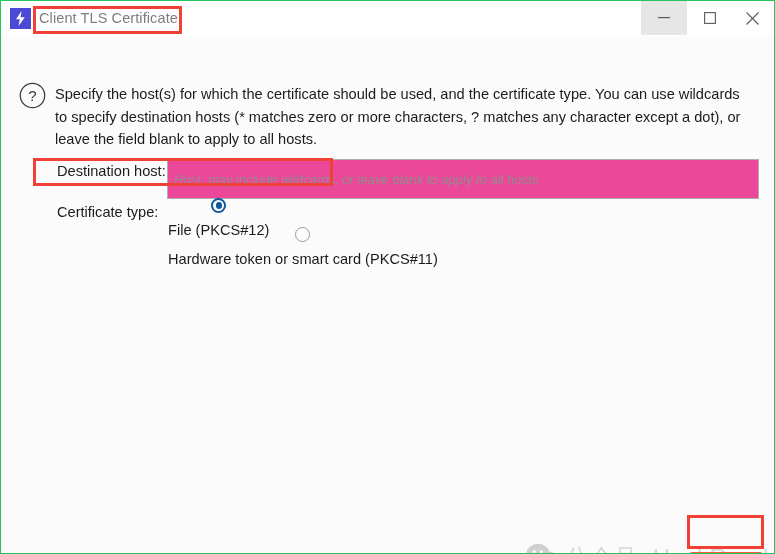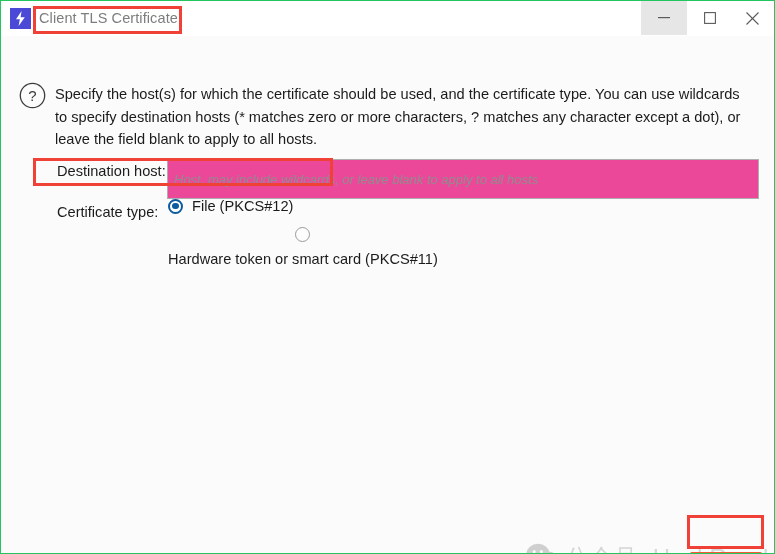--- a/index.html
+++ b/index.html
@@ -120,21 +120,21 @@
     white-space: nowrap;
     margin-top: 9px;
   }
   .radio-row {
     position: absolute;
     left: 166px;
     display: flex;
     align-items: center;
     gap: 9px;
   }
-  #radio-row-file { top: 162px; }
+  #radio-row-file { top: 162px; flex-direction: column; }
   #radio-row-token { top: 191px; flex-direction: column; }
   .radio-mark {
     width: 15px; height: 15px;
     border-radius: 50%;
     box-sizing: border-box;
     flex: none;
   }
   .radio-mark.off {
     border: 1.4px solid #9a9a9a;
     background: #fdfdfd;

